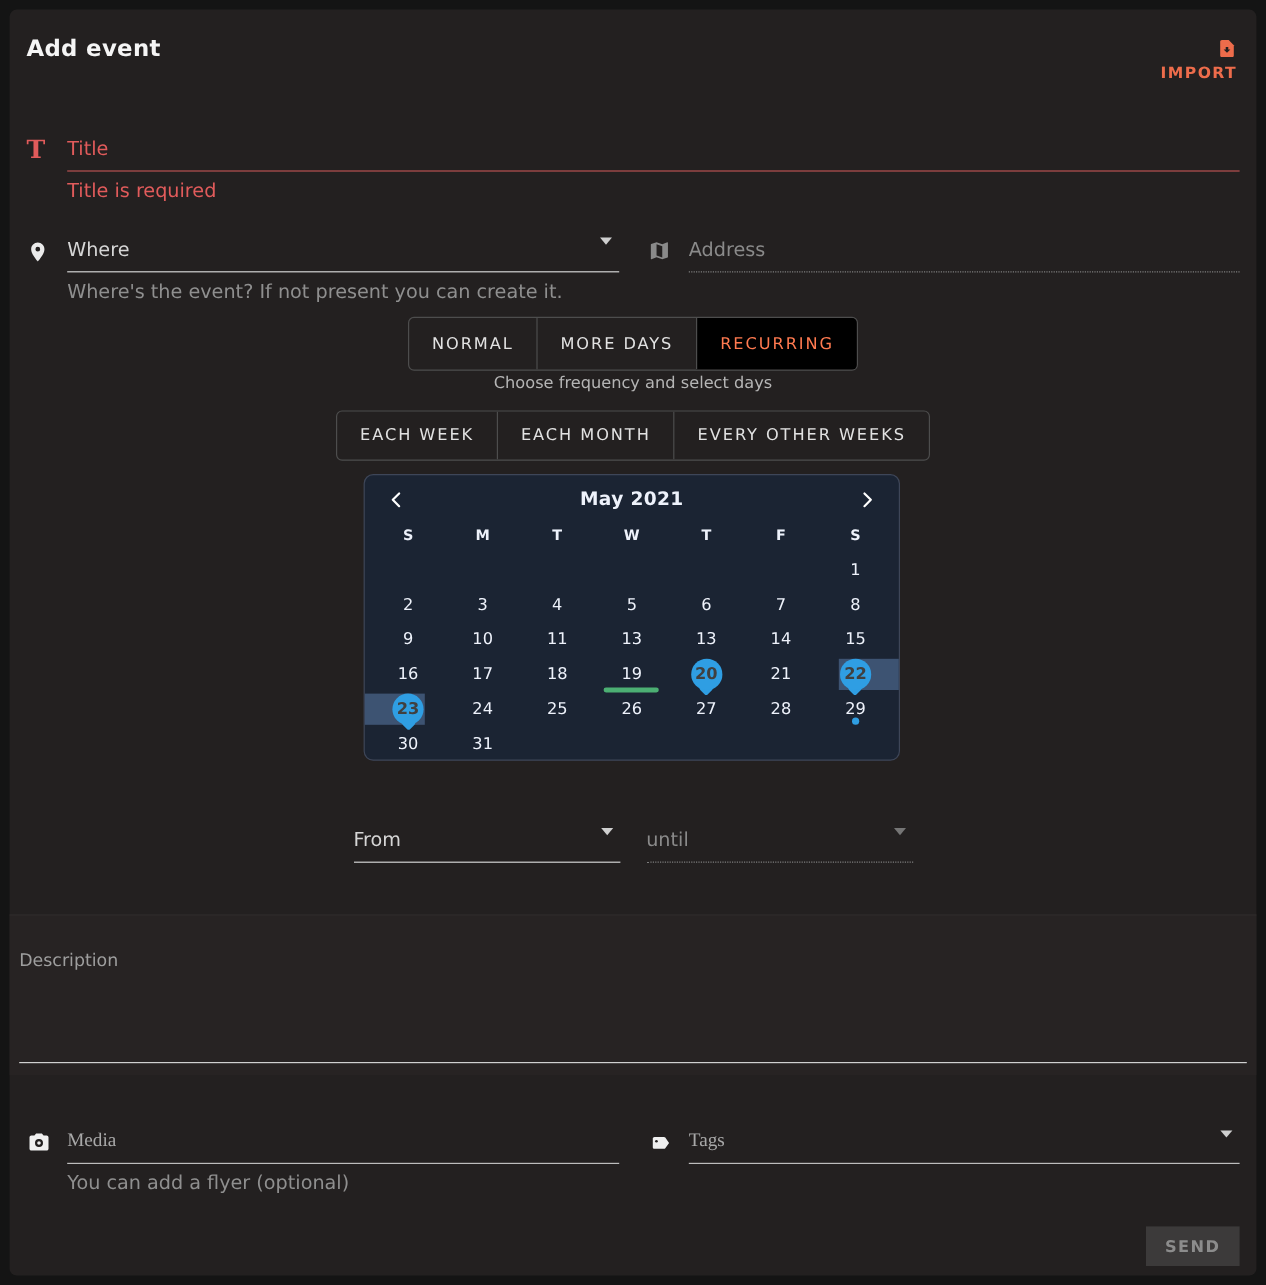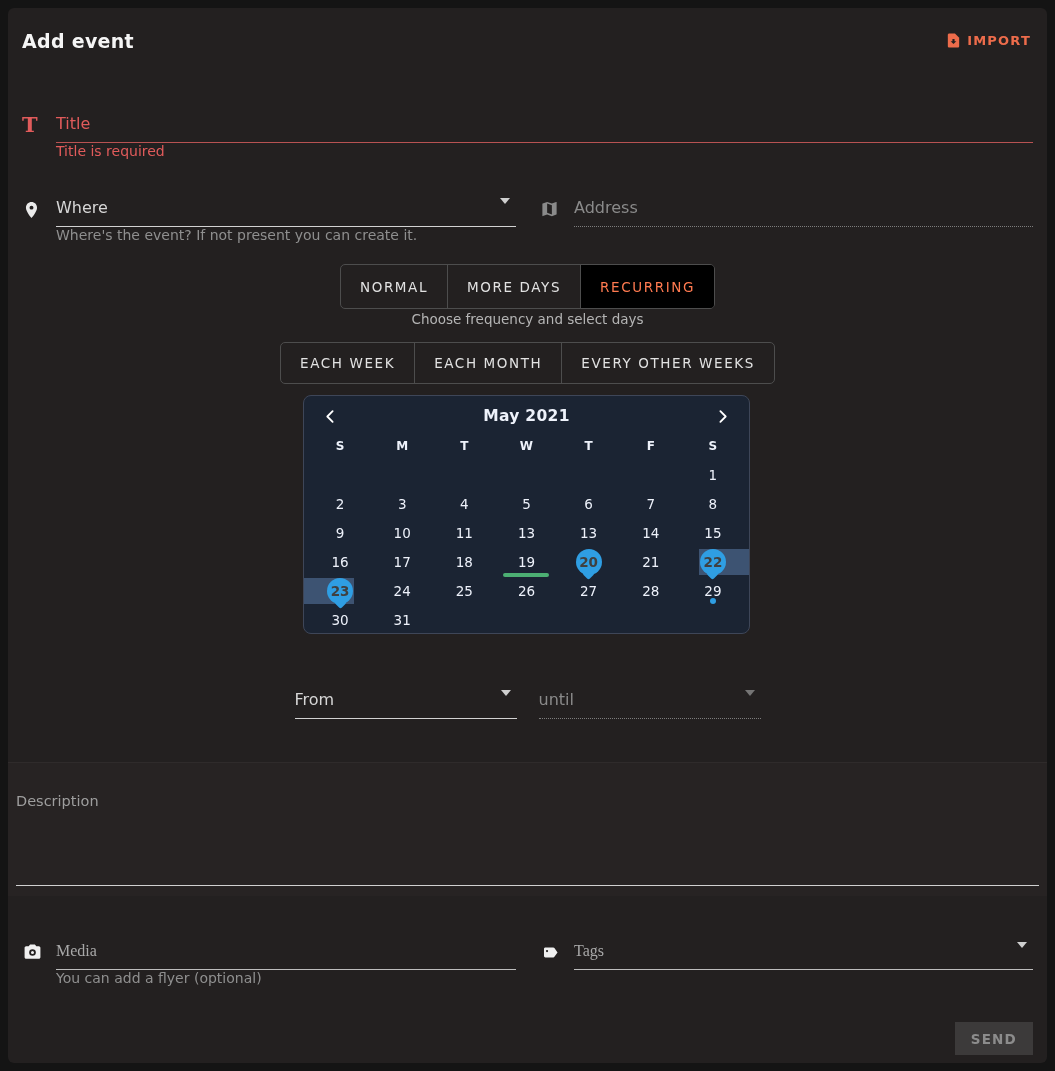--- a/index.html
+++ b/index.html
@@ -1,32 +1,32 @@
 <!DOCTYPE html>
 <html style="--accent: #ed6c4b; --error: #e15b5b; --blue: #2f9ee3; --range: #3d5372; --green: #4caf73; --calbg: #1b2433;"><head>
 <meta charset="utf-8">
 <style>
   * { margin:0; padding:0; box-sizing:border-box; }
   html,body { width:1055px; height:1071px; background:#141414; font-family:"DejaVu Sans","Liberation Sans",sans-serif; overflow:hidden; }
   .panel { position:absolute; left:8px; top:8px; width:1039px; height:1055px; background:#232020; border-radius:6px; }
 
   
   .header-title { position:absolute; left:14px; top:22px; font-size:19px; font-weight:bold; color:#f5f5f5; letter-spacing:.3px; }
-  .import-btn { position:absolute; right:16px; top:24px; display:flex; align-items:center; gap:5px; color:var(--accent,#ed6c4b); font-size:13px; font-weight:bold; letter-spacing:1.2px; cursor:pointer; }
+  .import-btn { position:absolute; right:16px; top:24px; display:flex; align-items:flex-end; gap:5px; color:var(--accent,#ed6c4b); font-size:13px; font-weight:bold; letter-spacing:1.2px; cursor:pointer;flex-direction:column; }
 
   
   .field-row { position:absolute; display:flex; align-items:flex-start; }
   .f-icon { width:24px; margin-right:10px; margin-top:1px; flex:0 0 auto; display:flex; justify-content:flex-start; }
   .f-col { flex:1; min-width:0; }
   .input-line { display:flex; justify-content:space-between; padding-bottom:9px; font-size:16px; }
   .u-solid { border-bottom:1.5px solid #d2d2d2; }
   .u-dotted { border-bottom:1.5px dotted #7d7d7d; }
   .u-red { border-bottom:1.5px solid #b85252; }
   .u-thin { border-bottom:1px solid #bdbdbd; }
-  .helper { font-size:14px; color:#8f8f8f; }
+  .helper { font-size:16px; color:#8f8f8f; margin-top:6px; }
   .ph-bright { color:#d6d6d6; }
   .ph-dim { color:#8a8a8a; }
   .ph-mid { color:#a8a8a8;font-family:Liberation Serif, serif; }
   .err-text { color:var(--error,#e15b5b); }
   .arrow { width:0; height:0; border-left:5.5px solid transparent; border-right:5.5px solid transparent; border-top:6px solid #cfcfcf; margin-right:6px; }
   .arrow.dim { border-top-color:#757575; }
 
   .title-field { left:14px; right:14px; top:106px; }
   .title-icon { color:var(--error,#e15b5b); font-weight:bold; font-size:21px; line-height:20px; font-family:"DejaVu Serif","Liberation Serif",serif; }
   .where-media-row { left:14px; right:14px; display:flex; gap:24px; position:absolute; }

